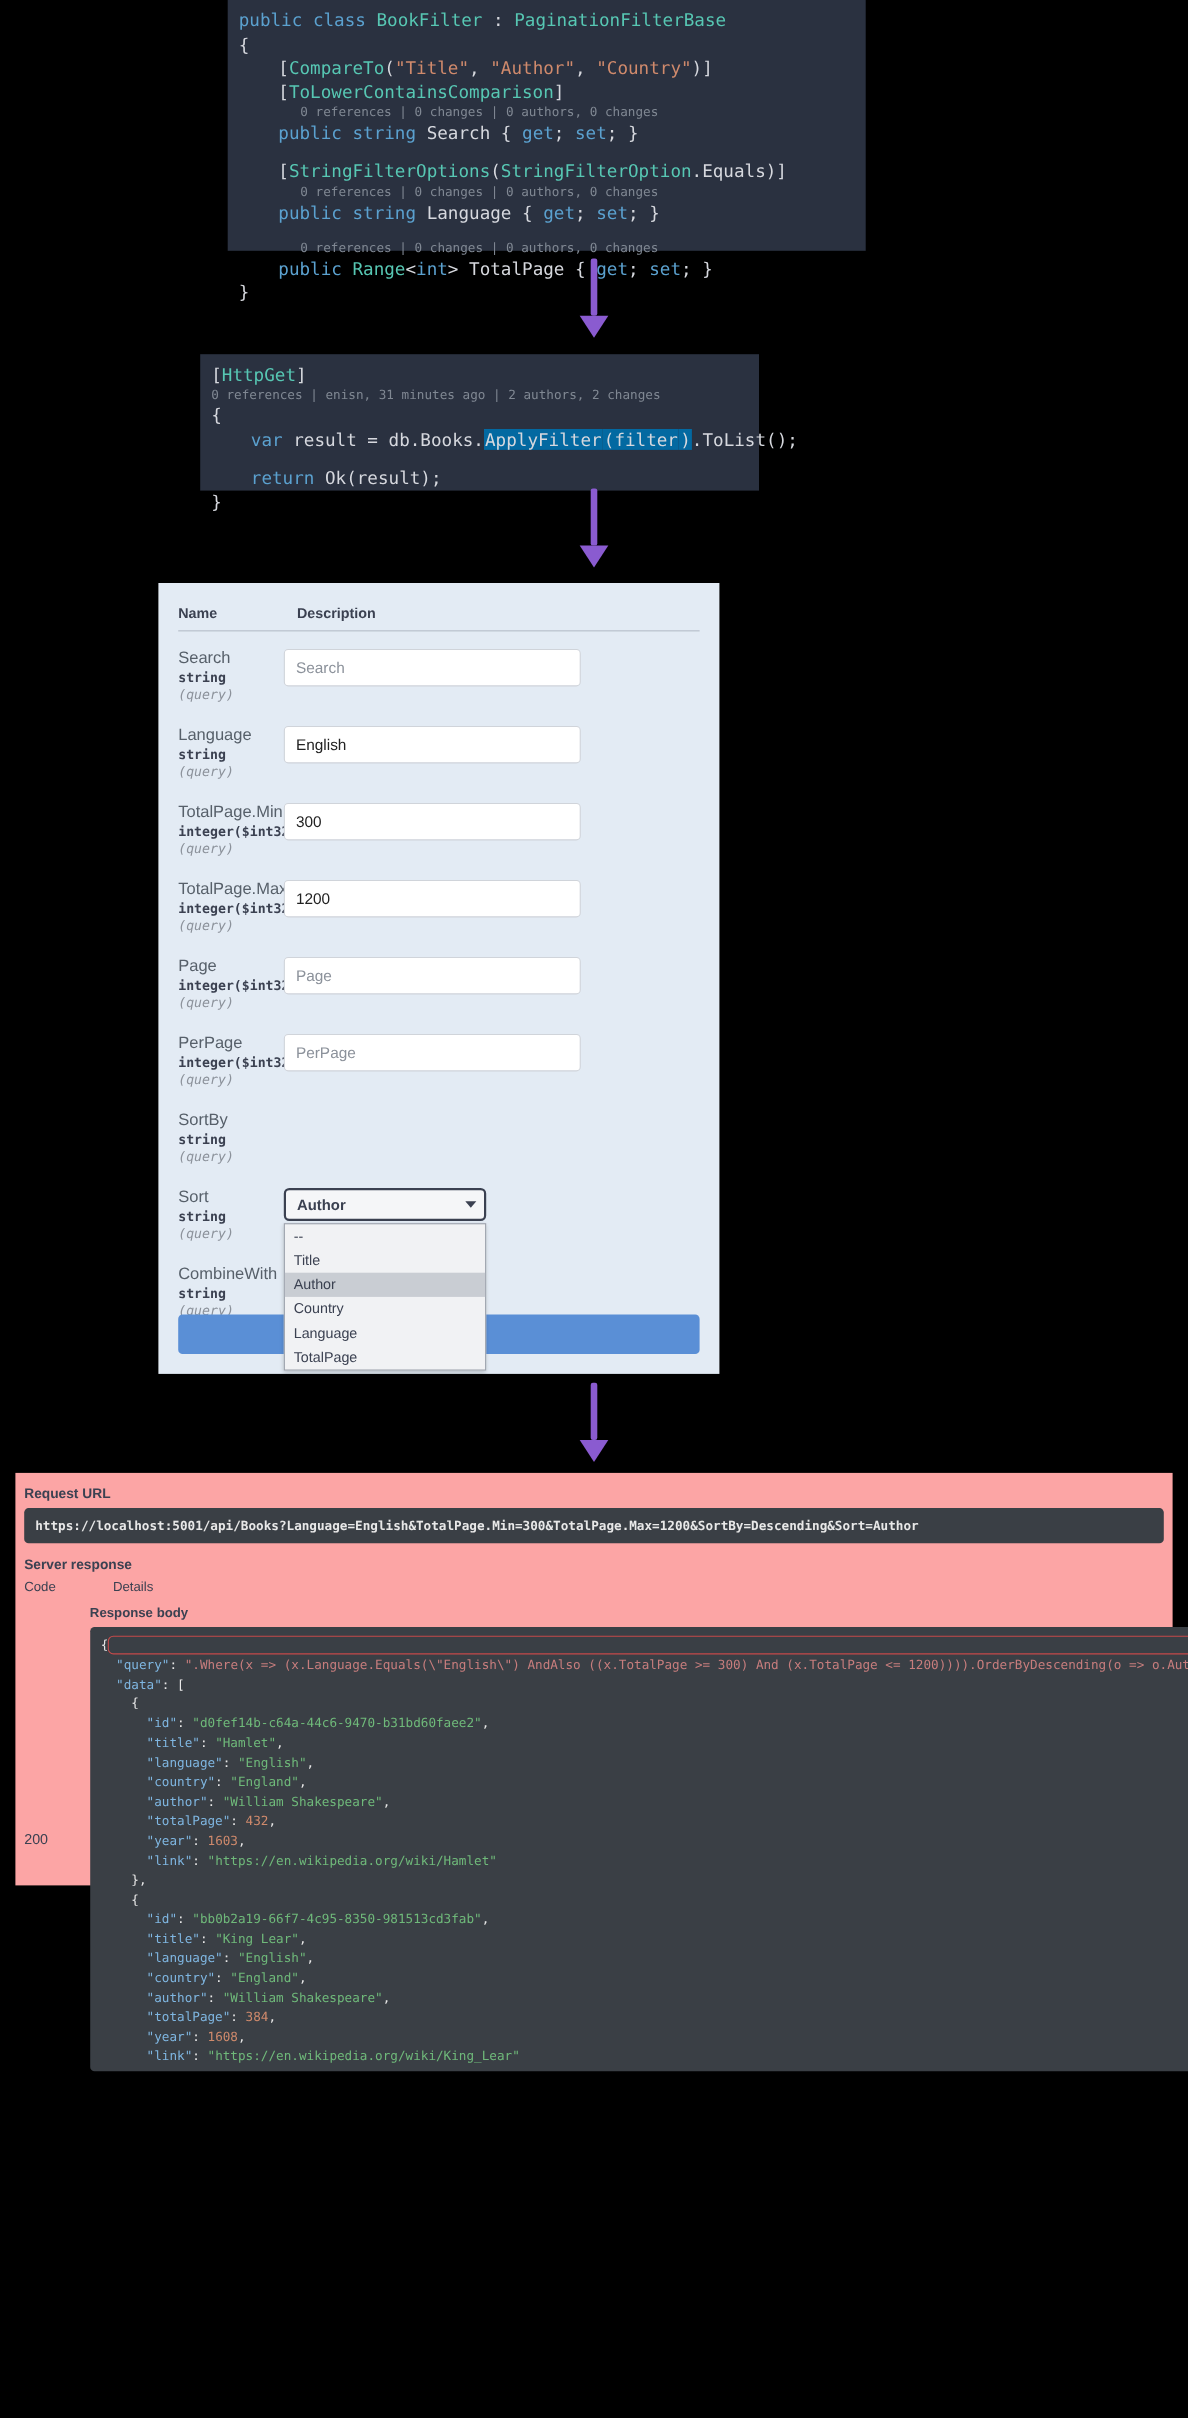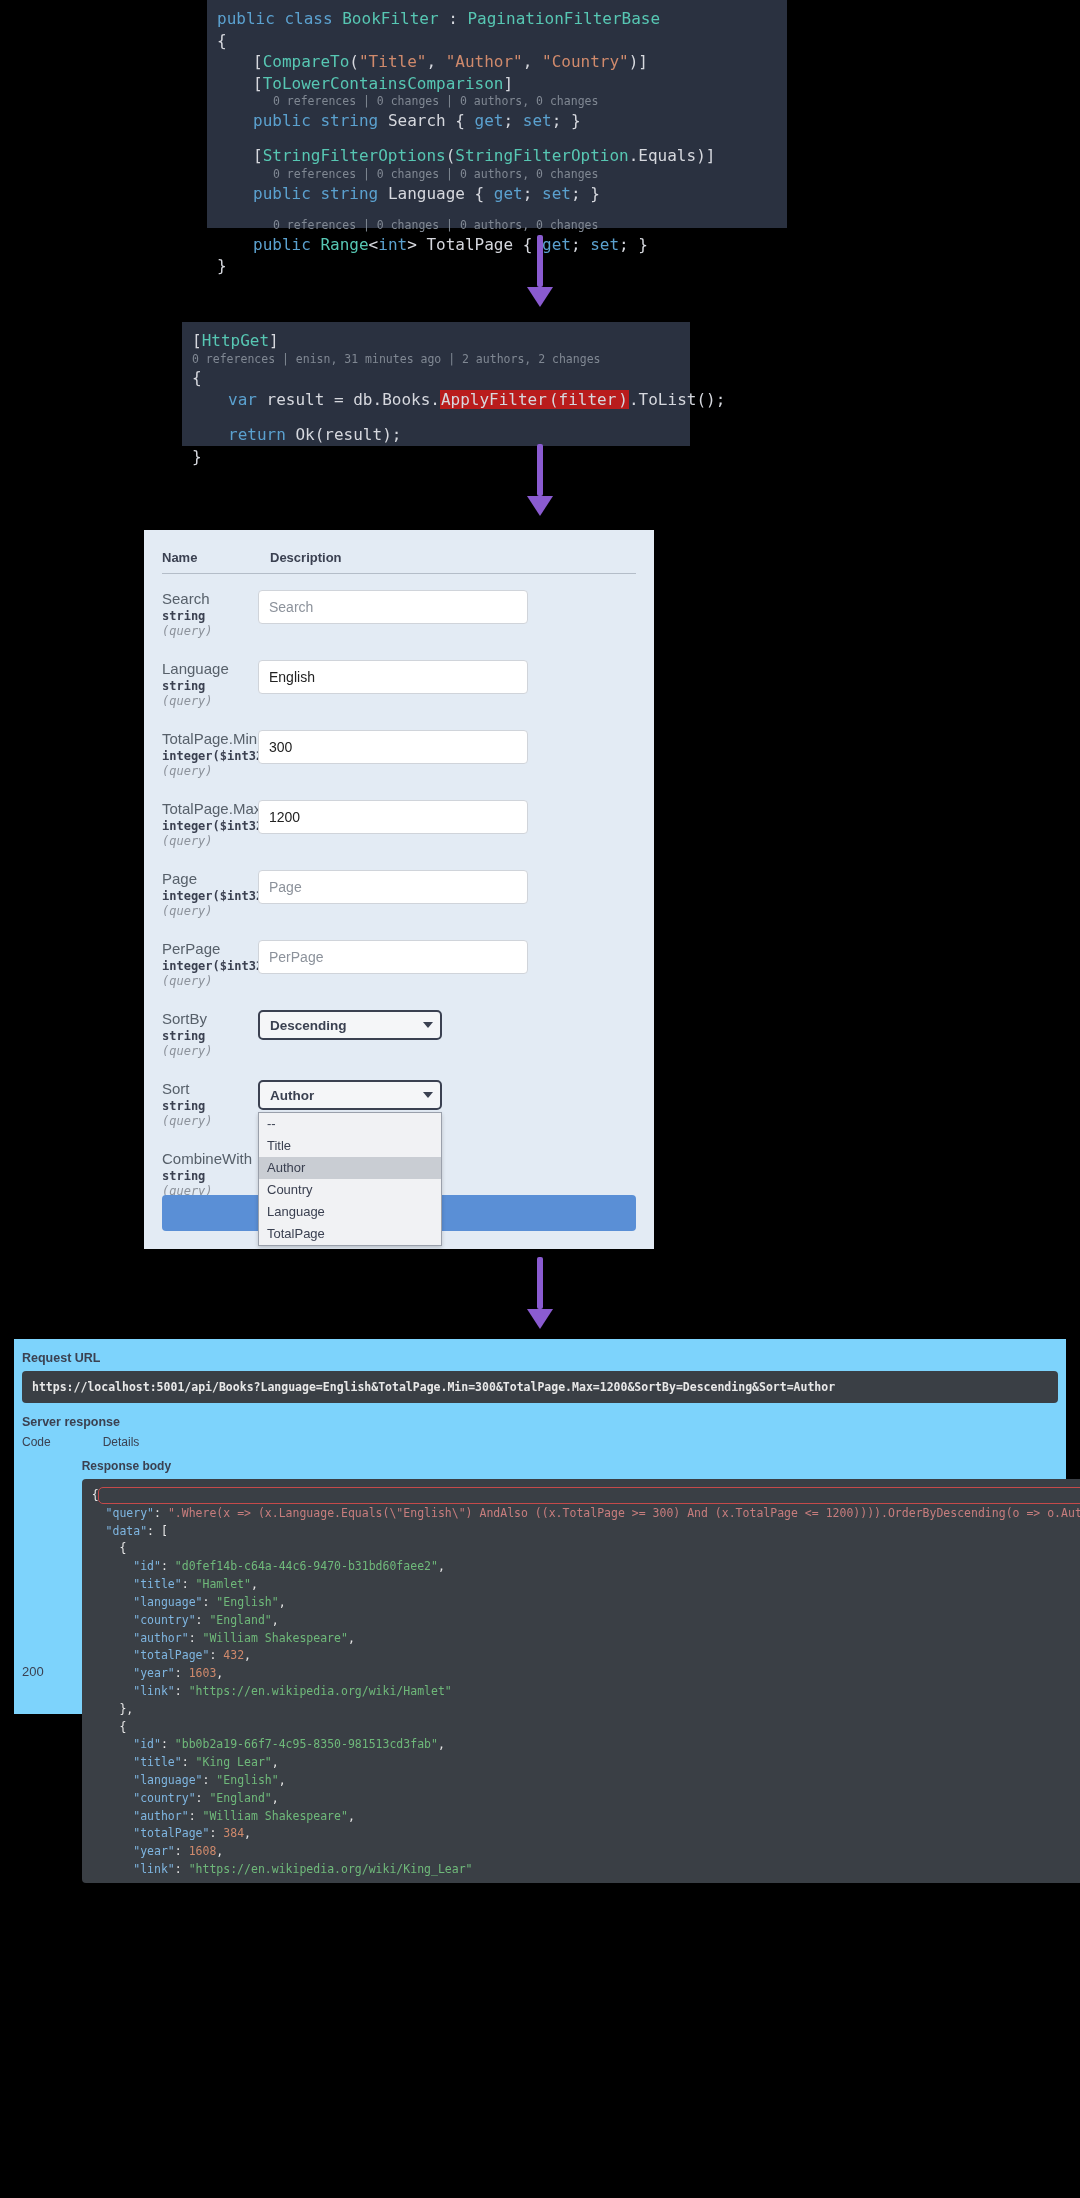--- a/index.html
+++ b/index.html
@@ -30,21 +30,21 @@
     color: #808893;
     font-size: 11.5px;
     margin-left: 0;
   }
   .kw   { color: #5ba1cf; text-align: center; }   
   .type { color: #57c7b3; }   
   .str  { color: #d08a6c; }   
   .punct{ color: #d6d8de; }
   .plain{ color: #d6d8de; }
   .attr { color: #57c7b3; }
-  .hl   { background:#b91c1c; padding:0 1px; }
+  .hl   { background:#0369a1; padding:0 1px; }
   .indent1 { display:inline-block; width:36px; border-left:1px dotted #44505f; }
   .cl { white-space: pre; }
 
   #code1 { left: 207px; top: 0; width: 580px; height: 228px; }
   #code2 { left: 182px; top: 322px; width: 508px; height: 124px; }
 
   
   .arrow {
     position:absolute; left:50%; transform:translateX(-50%);
   }
@@ -108,21 +108,21 @@
   #execute-btn {
     position:absolute; left:18px; right:18px; bottom:18px; height:36px;
     background:#5a8fd6; color:#fff; font-weight:700; font-size:15px;
     border:none; border-radius:4px; cursor:pointer;
     display:flex; align-items:center; justify-content:center;
   }
 
   
   #response {
     position:absolute; left:14px; top:1339px; width:1052px; height:375px;
-    background:#7dd3fc; font-size:12px; color:#3b4151;
+    background:#fca5a5; font-size:12px; color:#3b4151;
     padding:10px 8px;
   }
   #response .sec-label { font-weight:700; margin:2px 0 6px 0; font-size:12.5px; }
   .url-bar {
     background:#3a3f45; color:#e8e8e8; font-family:monospace; font-size:11.5px;
     border-radius:4px; padding:9px 10px; font-weight:700; margin-bottom:12px;
     white-space:nowrap; overflow:hidden;
   }
   .resp-head { display:flex; gap:52px; font-size:12px; margin-bottom:10px; }
   .resp-head div { font-weight:400; }
@@ -243,28 +243,20 @@
       <div class="pin">(query)</div>
     </div>
     <div class="ctrl"><input class="text-input" placeholder="PerPage" style=""></div>
   </div>
 
   <div class="param-row">
     <div class="meta">
       <div class="pname">SortBy</div>
       <div class="ptype">string</div>
       <div class="pin">(query)</div>
-    </div>
-    <div class="ctrl">
-      <div class="select-wrap">
-        <div class="select-box">
-          <span>Descending</span>
-          <span class="select-chev"></span>
-        </div>
-      </div>
     </div>
   </div>
 
   <div class="param-row">
     <div class="meta">
       <div class="pname">Sort</div>
       <div class="ptype">string</div>
       <div class="pin">(query)</div>
     </div>
     <div class="ctrl">

